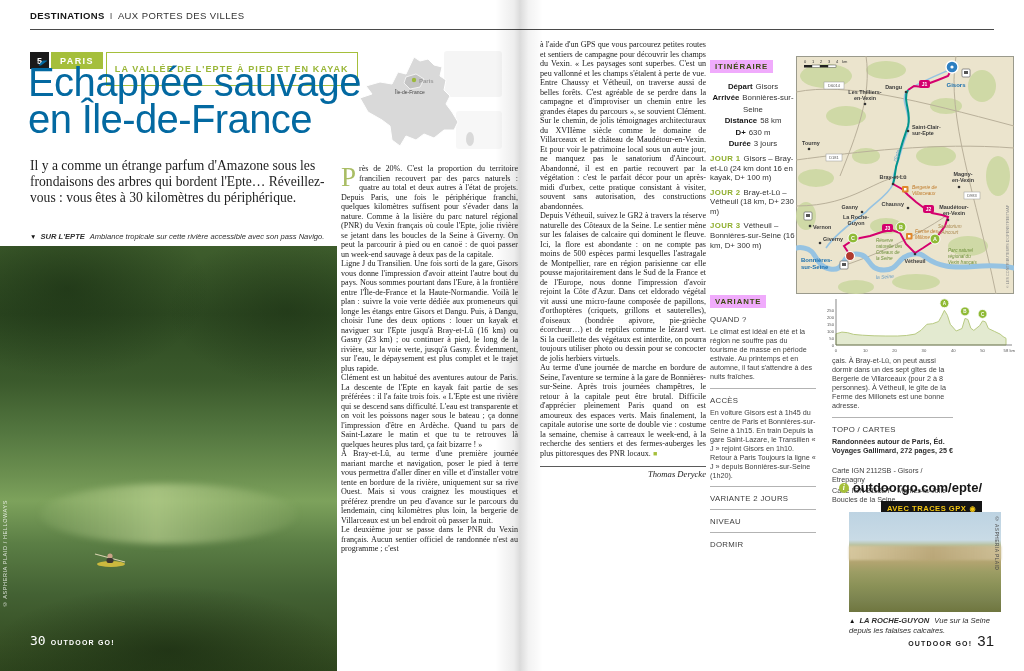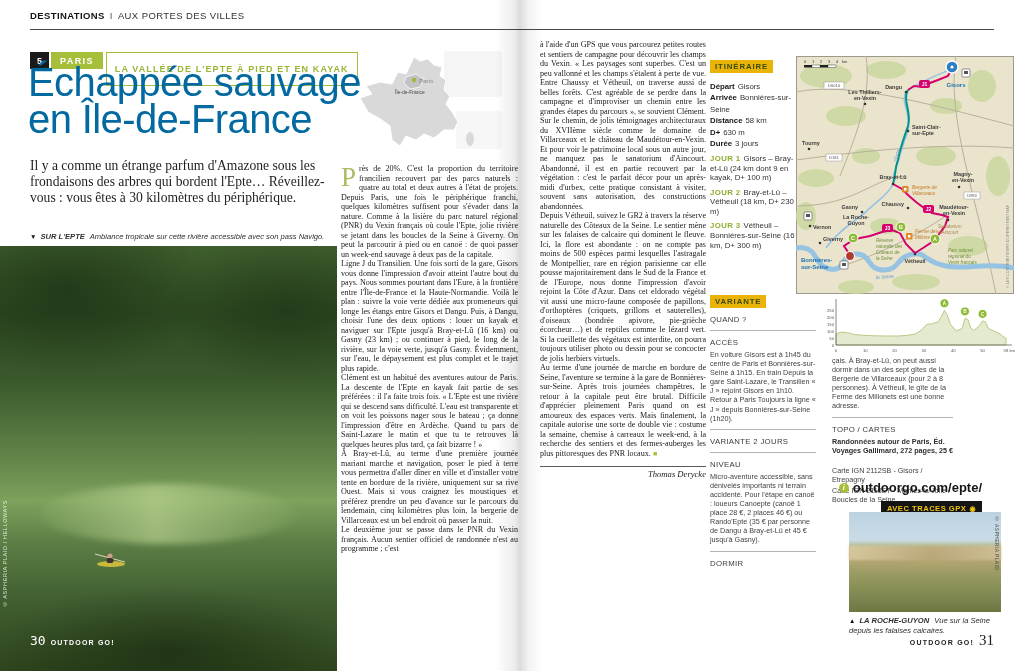--- a/index.html
+++ b/index.html
@@ -59,22 +59,22 @@
   .col1{left:341px;top:164px;width:177px;height:502px;overflow:hidden;}
   .col2{left:540px;top:40px;width:166px;}
   .dropcap{float:left;font-size:27px;line-height:24px;padding:1px 3px 0 0;color:#a9bd64;}
   .endmark{color:#a5bf3b;font-size:7px;}
   .byline-rule{border:none;border-top:1px solid #5a5a5a;margin:7px 0 3px;}
   .byline{text-align:right;font-style:italic;font-size:8.6px;color:#222;}
   .pull-quote{margin-top:11px;font-size:13.6px;line-height:16.5px;color:#b2c653;letter-spacing:.2px;}
 
   
   .itin{left:710px;top:55px;width:86px;}
-  .sec-badge{display:inline-block;background:#eab308;color:#3a4a10;font-weight:bold;font-size:7.8px;letter-spacing:.9px;padding:2px 5px;}
-  .facts{margin-top:8px;}
+  .sec-badge{display:inline-block;background:#f0abfc;color:#3a4a10;font-weight:bold;font-size:7.8px;letter-spacing:.9px;padding:2px 5px;}
+  .facts{margin-top:8px;text-align:center;}
   .fact{font-size:7.8px;line-height:11.4px;color:#333;}
   .fact .flab{font-weight:bold;color:#161616;margin-right:3px;}
   .jour{font-size:7.8px;line-height:9.7px;color:#333;margin-top:4.5px;}
   .jour .jlab{color:#8fae2e;font-weight:bold;letter-spacing:.4px;margin-right:3px;}
 
   
   .routemap{left:796px;top:56px;width:218px;height:238px;}
   svg text{font-family:"Liberation Sans",sans-serif;}
   .t-town{font-size:5.4px;font-weight:bold;fill:#3a3a3a;}
   .t-blue{font-size:6px;font-weight:bold;fill:#1a6fae;}
@@ -110,21 +110,21 @@
     font-size:7.5px;font-weight:bold;font-style:italic;text-align:center;line-height:10px;
     font-family:"Liberation Serif",serif;margin-right:4px;vertical-align:middle;}
   .web-url{font-size:13px;font-weight:bold;color:#161616;}
   .gpx-badge{display:inline-block;margin-top:5px;background:#141414;color:#f3c613;font-size:7.6px;font-weight:bold;letter-spacing:.5px;padding:2.5px 6px;}
   .pin{color:#f3c613;margin-left:3px;font-size:7px;}
 
   
   .footer-left{left:30px;top:633px;display:flex;align-items:baseline;gap:5px;color:#fff;}
   .footer-right{left:846px;top:632px;width:148px;display:flex;justify-content:flex-end;align-items:baseline;gap:5px;color:#1a1a1a;}
   .fpage{font-size:13px;font-family:"DejaVu Sans Mono",monospace;}
-  .fpage-r{font-size:15px;font-family:Liberation Serif, serif;}
+  .fpage-r{font-size:15px;font-family:Liberation Sans, sans-serif;}
   .fbrand{font-size:7px;font-weight:bold;letter-spacing:1.2px;}
 
   .gutter{left:495px;top:0;width:48px;height:671px;pointer-events:none;
     background:linear-gradient(to right,rgba(0,0,0,0) 0%,rgba(0,0,0,.07) 40%,rgba(0,0,0,.14) 52%,rgba(0,0,0,.05) 70%,rgba(0,0,0,0) 100%);}
 </style>
 </head>
 <body>
 
 <div class="spread">
 
@@ -191,21 +191,21 @@
 
   <div class="abs itin">
     <span class="sec-badge">ITINÉRAIRE</span>
     <div class="facts">
       <div class="fact"><span class="flab">Départ</span><span>Gisors</span></div>
       <div class="fact"><span class="flab">Arrivée</span><span>Bonnières-sur-Seine</span></div>
       <div class="fact"><span class="flab">Distance</span><span>58 km</span></div>
       <div class="fact"><span class="flab">D+</span><span>630 m</span></div>
       <div class="fact"><span class="flab">Durée</span><span>3 jours</span></div>
     </div>
-    <div class="jour"><span class="jlab">JOUR 1</span><span>Gisors – Bray-et-Lû (24 km dont 9 en kayak, D+ 100 m)</span></div>
+    <div class="jour"><span class="jlab">JOUR 1</span><span>Gisors – Bray-et-Lû (24 km dont 16 en kayak, D+ 100 m)</span></div>
     <div class="jour"><span class="jlab">JOUR 2</span><span>Bray-et-Lû – Vétheuil (18 km, D+ 230 m)</span></div>
     <div class="jour"><span class="jlab">JOUR 3</span><span>Vétheuil – Bonnières-sur-Seine (16 km, D+ 300 m)</span></div>
   </div>
 
   <svg class="abs routemap" viewBox="0 0 218 238">
     <rect x=".5" y=".5" width="217" height="237" fill="#ebe4cd" stroke="#9a9a8c" stroke-width="1"></rect>
     <g fill="#ccd8a2" opacity=".9">
       <ellipse cx="30" cy="20" rx="26" ry="12"></ellipse>
         <ellipse cx="90" cy="14" rx="20" ry="9"></ellipse>
       <ellipse cx="150" cy="50" rx="16" ry="8"></ellipse>
@@ -400,28 +400,28 @@
       <text x="130.44827586206895" y="9.98" class="elev-mlbl">A</text>
       <circle cx="150.9655172413793" cy="16.400000000000002" r="4.5" class="elev-marker"></circle>
       <text x="150.9655172413793" y="18.1" class="elev-mlbl">B</text>
       <circle cx="168.55172413793102" cy="18.919999999999998" r="4.5" class="elev-marker"></circle>
       <text x="168.55172413793102" y="20.619999999999997" class="elev-mlbl">C</text>
     </svg>
 
   <div class="abs pratA">
     <span class="sec-badge">VARIANTE</span>
     <div class="prat-title">QUAND ?</div>
+    <p class="prat-text">Le climat est idéal en été et la région ne souffre pas du tourisme de masse en période estivale. Au printemps et en automne, il faut s'attendre à des nuits fraîches.</p>
     <div class="prat-div"></div>
     <div class="prat-title">ACCÈS</div>
     <p class="prat-text">En voiture Gisors est à 1h45 du centre de Paris et Bonnières-sur-Seine à 1h15. En train Depuis la gare Saint-Lazare, le Transilien « J » rejoint Gisors en 1h10. Retour à Paris Toujours la ligne « J » depuis Bonnières-sur-Seine (1h20).</p>
     <div class="prat-div"></div>
     <div class="prat-title">VARIANTE 2 JOURS</div>
     <div class="prat-div"></div>
     <div class="prat-title">NIVEAU</div>
-    <p class="prat-text">Micro-aventure accessible, sans dénivelés importants ni terrain accidenté. Pour l'étape en canoë : loueurs Canoepte (canoë 1 place 28 €, 2 places 46 €) ou Rando'Epte (35 € par personne de Dangu à Bray-et-Lû et 45 € jusqu'à Gasny).</p>
     <div class="prat-div"></div>
     <div class="prat-title">DORMIR</div>
     
   </div>
 
   <div class="abs pratB">
     <p class="prat-text">çais. À Bray-et-Lû, on peut aussi dormir dans un des sept gîtes de la Bergerie de Villarceaux (pour 2 à 8 personnes). À Vétheuil, le gîte de la Ferme des Millonets est une bonne adresse.</p>
     <div class="prat-div"></div>
     <div class="prat-title">TOPO / CARTES</div>
     <p class="prat-text prat-strong">Randonnées autour de Paris, Éd. Voyages Gallimard, 272 pages, 25 €</p>

